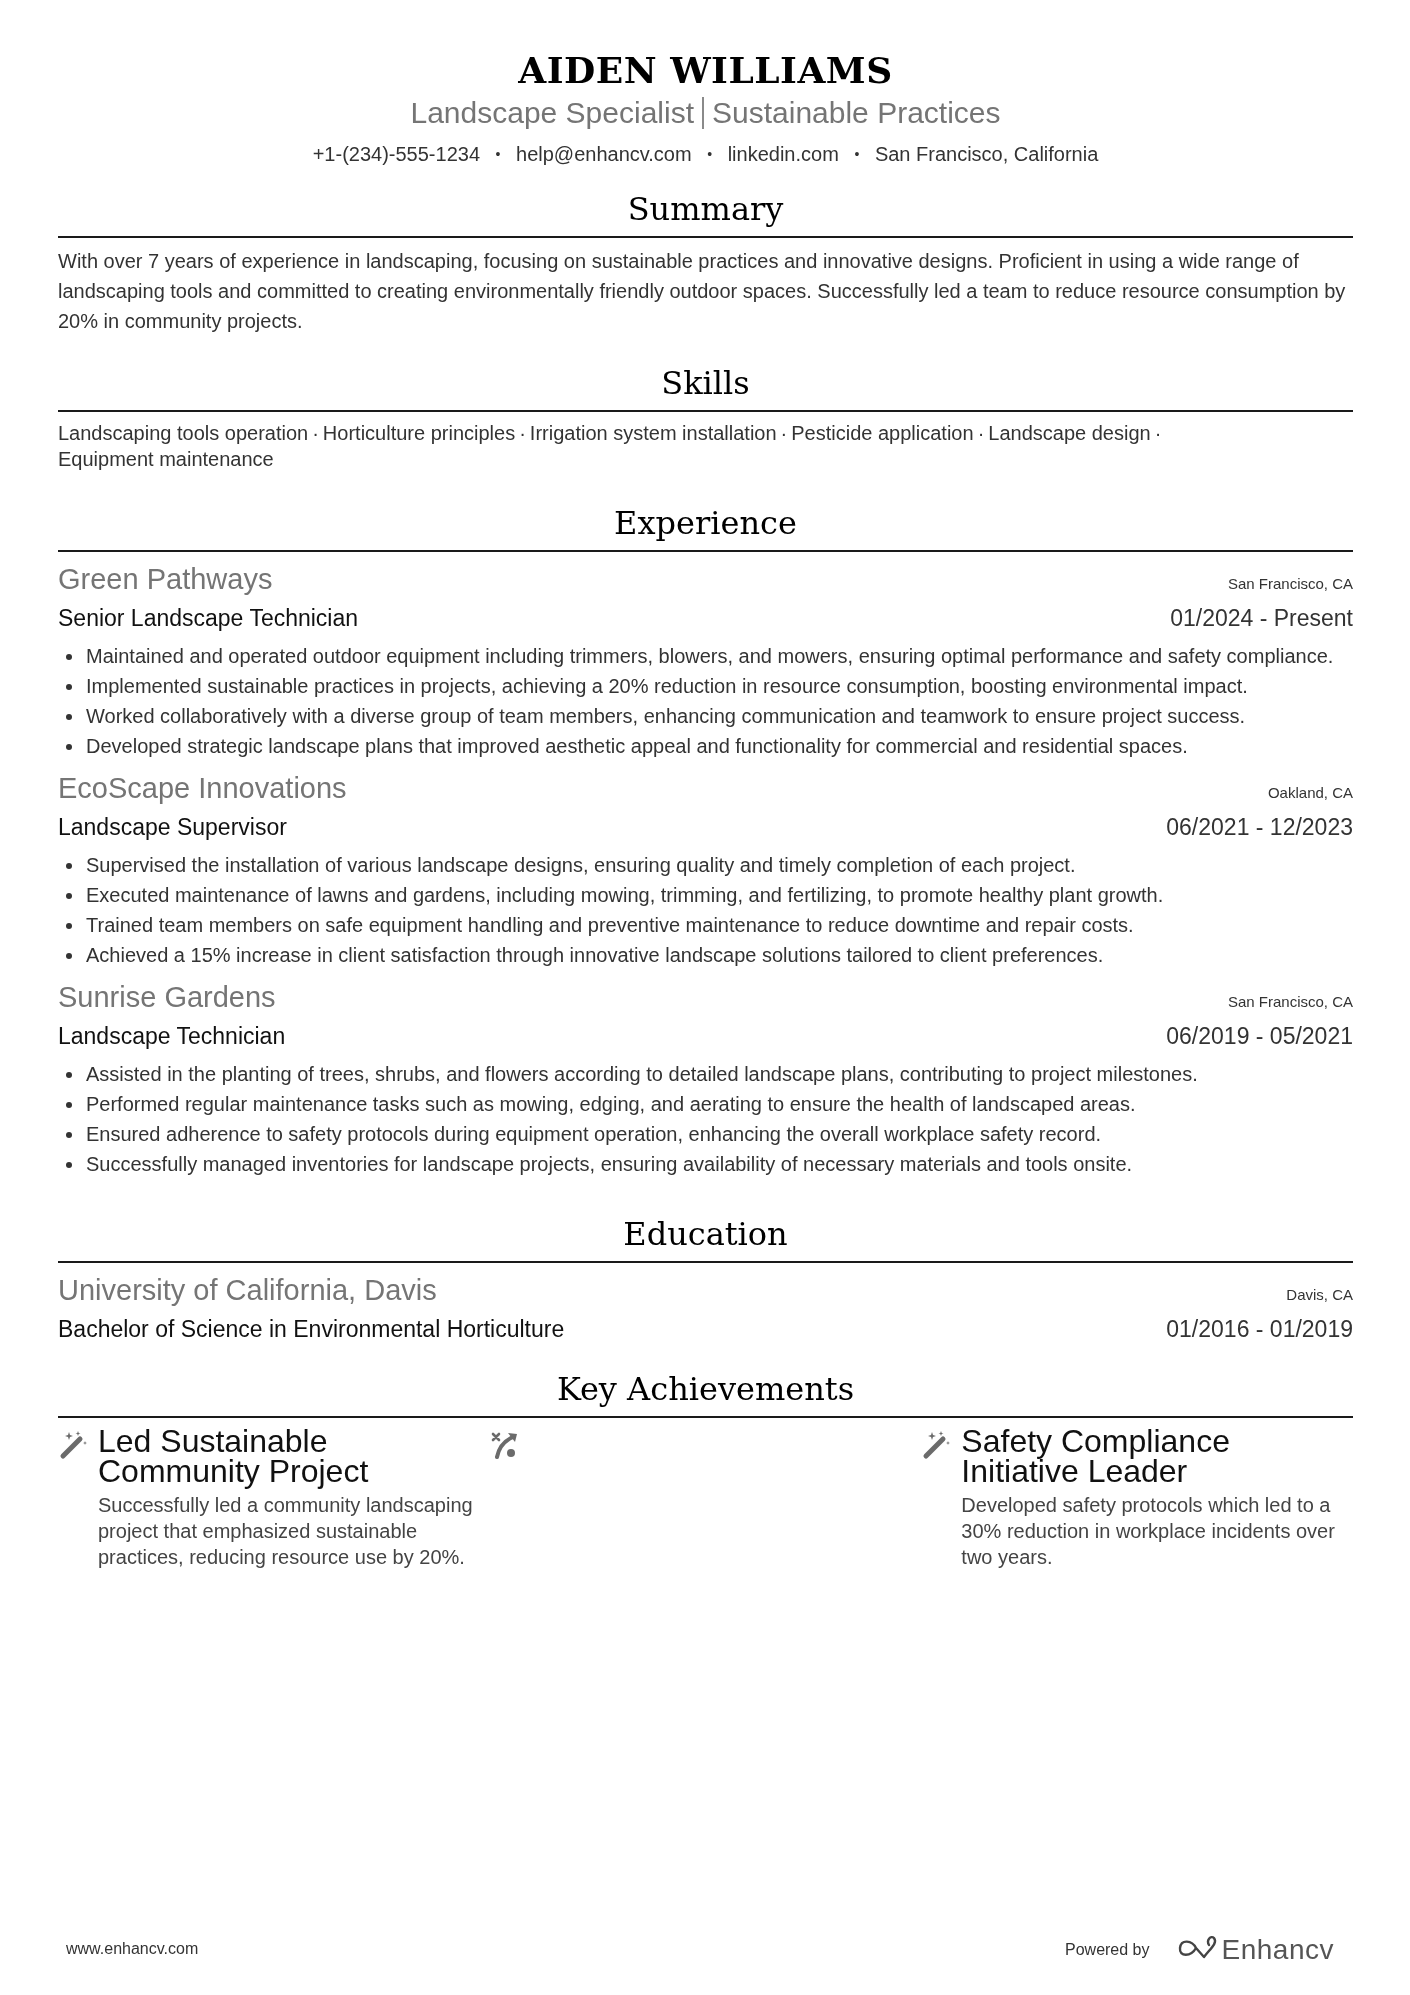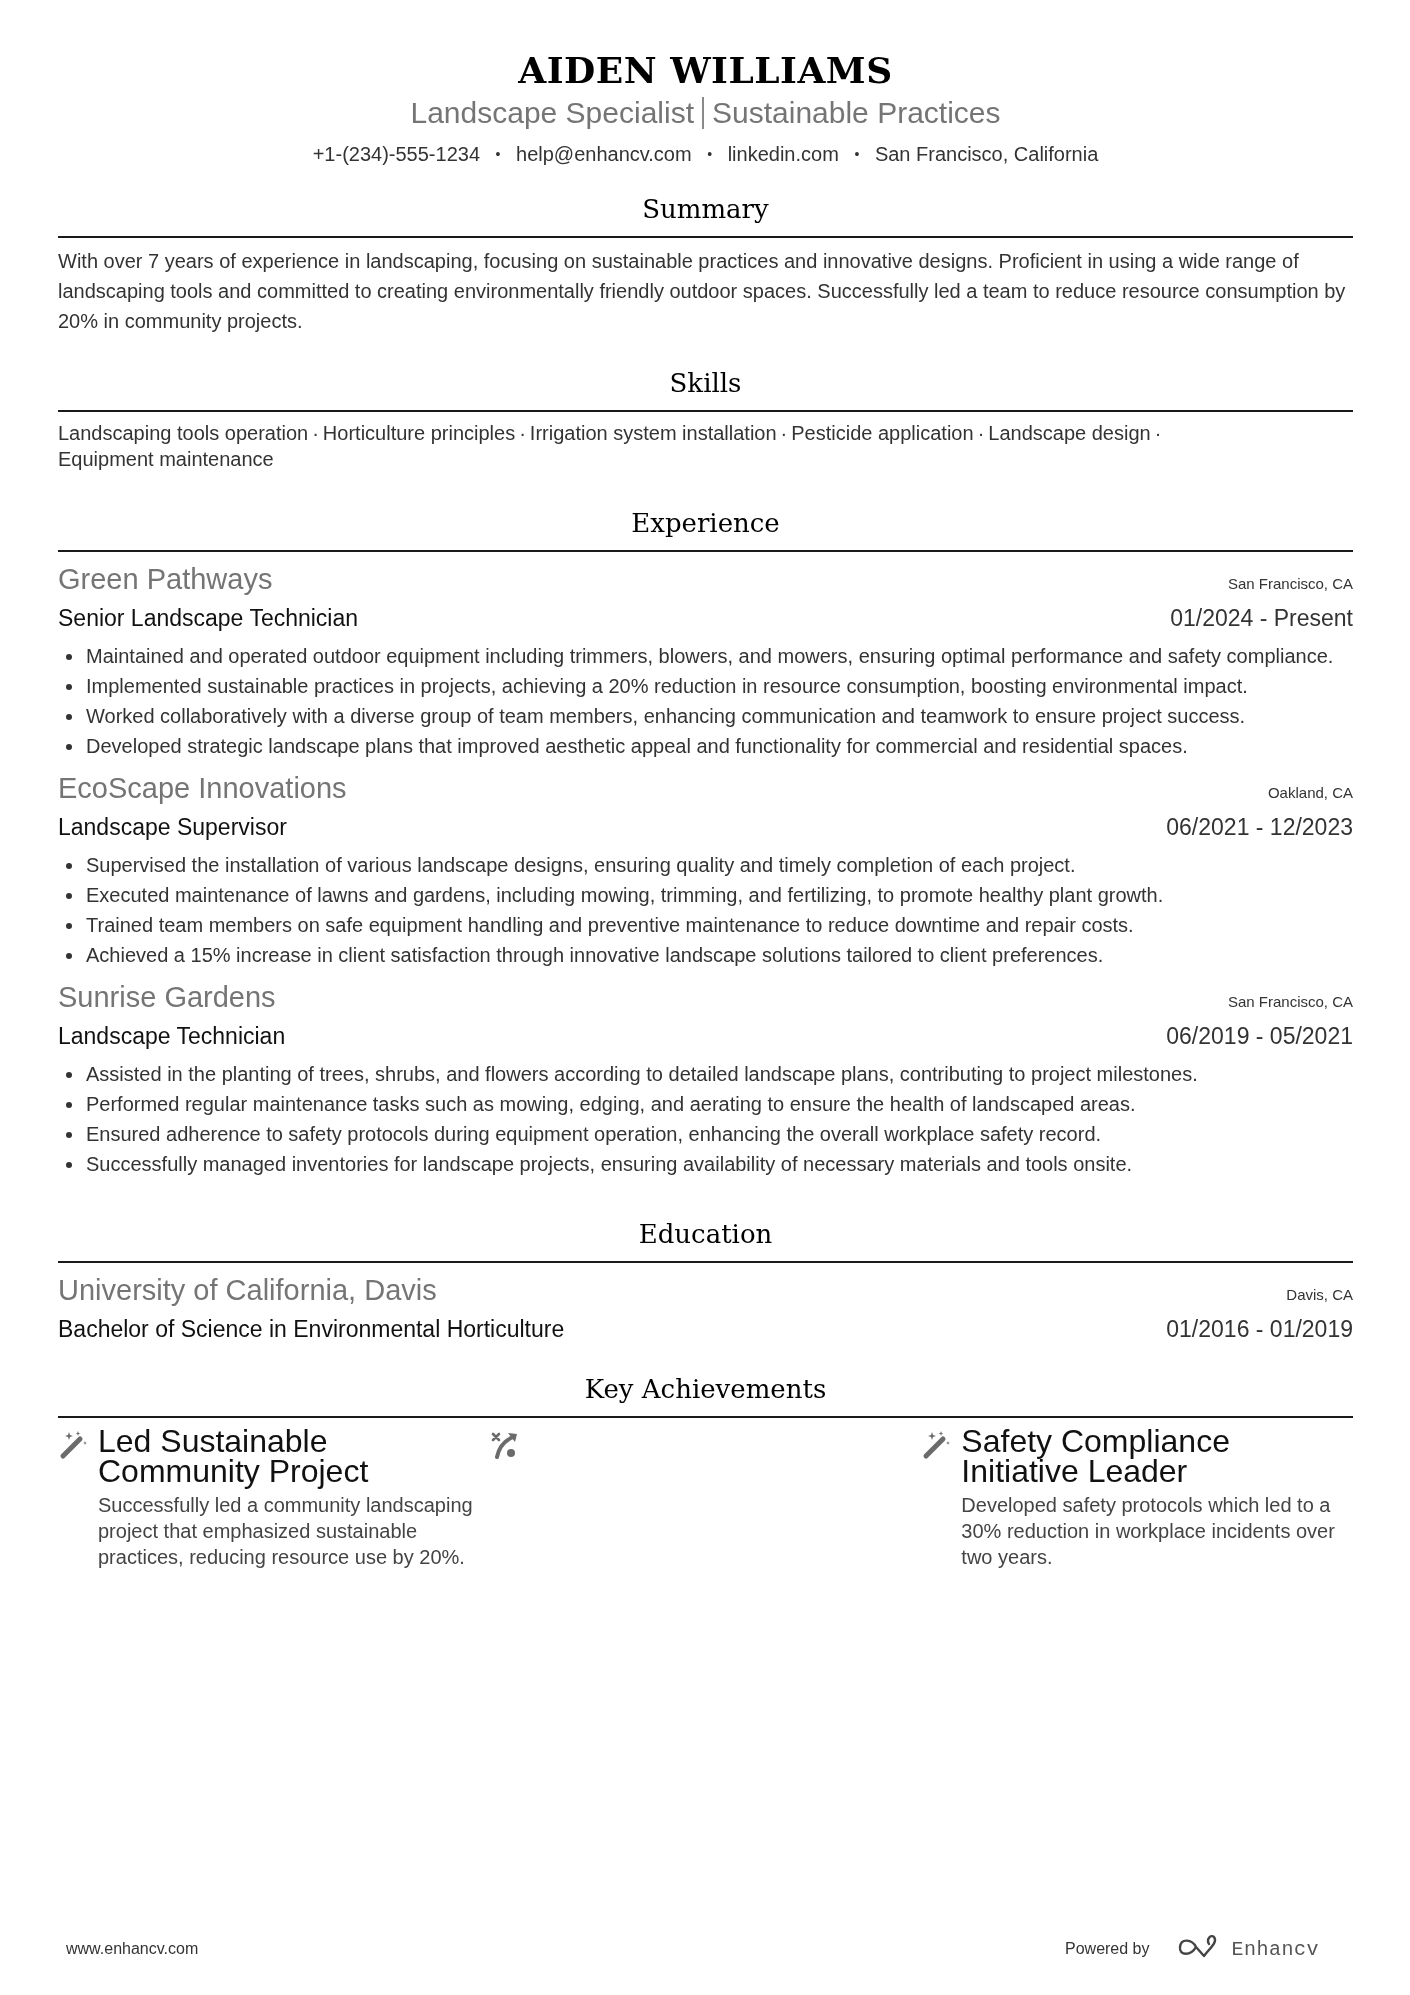--- a/index.html
+++ b/index.html
@@ -11,21 +11,21 @@
   .name { font-family: "DejaVu Serif", "Liberation Serif", serif; font-weight: bold;
           font-size: 36px; color: #000; letter-spacing: 0.5px; line-height: 44px; }
   .headline { font-size: 30px; color: #757575; line-height: 38px; margin-top: 2px; }
   .headline .sep { display: inline-block; width: 2px; height: 32px; background: #8a8a8a;
                    vertical-align: -6px; margin: 0 8px; }
   .contacts { font-size: 20px; color: #333; line-height: 40px; margin-top: 2px; }
   .contacts .dot { margin: 0 10px; font-size: 14px; vertical-align: 2px; }
 
   .section { margin-top: 10px; }
   .section-title { font-family: "DejaVu Serif", "Liberation Serif", serif;
-                   font-size: 26px; color: #000; text-align: center; line-height: 42px; }
+                   font-size: 32px; color: #000; text-align: center; line-height: 42px; }
   .rule { height: 2px; background: #1a1a1a; margin-top: 6px; }
 
   .summary-text { font-size: 20px; line-height: 30px; color: #333; margin-top: 8px; }
   .skills-text { font-size: 20px; line-height: 26px; color: #333; margin-top: 8px; }
   .skills-text .sdot { margin: 0 4px; }
 
   .entry { margin-top: 8px; }
   .entry-row { display: flex; justify-content: space-between; align-items: baseline; }
   .company { font-size: 29px; color: #757575; line-height: 38px; }
   .location { font-size: 15px; color: #333; line-height: 34px; }
@@ -39,21 +39,21 @@
   .ach-grid { display: flex; margin-top: 8px; }
   .ach { width: 443px; display: flex; }
   .ach-icon { width: 40px; flex: 0 0 40px; padding-top: 4px; }
   .ach-body { width: 380px; }
   .ach-title { font-size: 32px; line-height: 30px; color: #111; }
   .ach-desc { font-size: 20px; line-height: 26px; color: #444; margin-top: 6px; }
 
   .footer-left { position: absolute; left: 66px; top: 1940px; font-size: 16px; color: #333; }
   .footer-right { position: absolute; left: 1065px; top: 1934px; display: flex; align-items: center; }
   .powered { font-size: 16px; color: #333; margin-right: 26px; }
-  .brand { font-size: 20px; color: #555; margin-left: 10px; letter-spacing: 0.5px; font-family: Liberation Mono, monospace; }
+  .brand { font-size: 28px; color: #555; letter-spacing: 0.5px; }
 </style>
 </head>
 <body>
 
 <div class="page">
 
   <div class="header">
     <div class="name">AIDEN WILLIAMS</div>
     <div class="headline">
       <span>Landscape Specialist</span><span class="sep"></span><span>Sustainable Practices</span>

